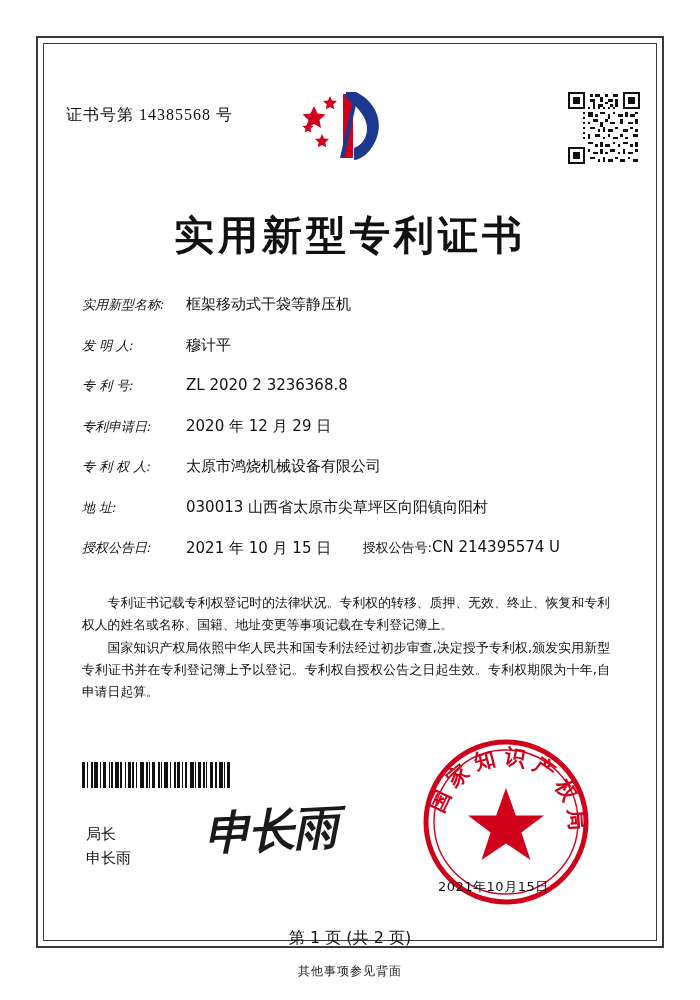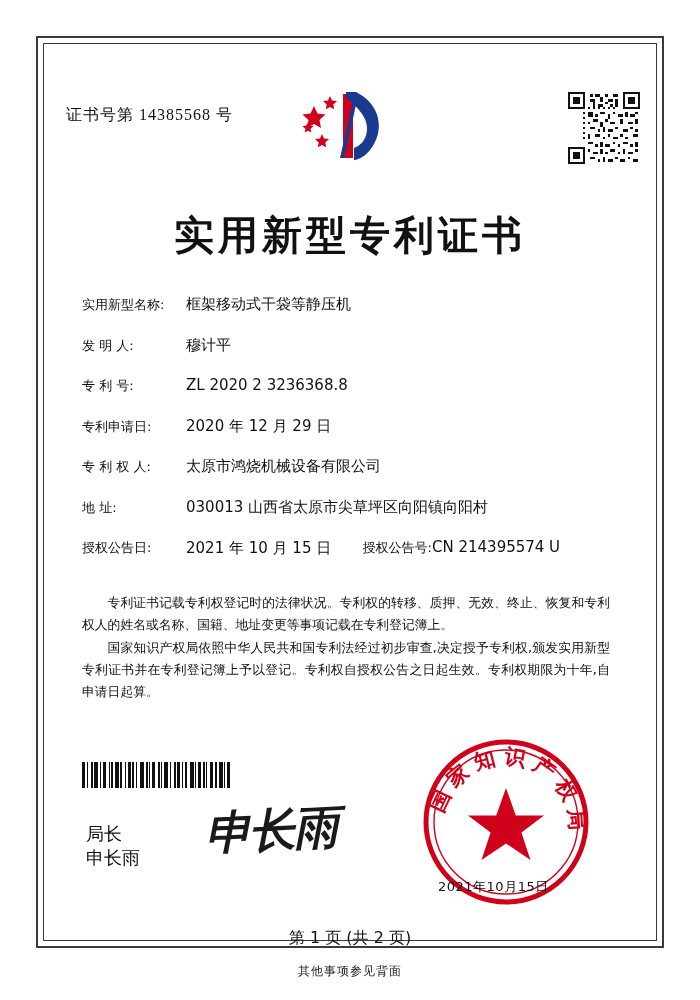--- a/index.html
+++ b/index.html
@@ -86,21 +86,21 @@
     margin-bottom: 21.5px;
     font-size: 13.6px;
     white-space: nowrap;
   }
   .field-label {
     font-family: "DejaVu Sans", sans-serif;
     font-size: 13px;
     color: #111;
     flex: 0 0 auto;
   }
-  .lbl-w1 { width: 104px; }
+  .lbl-w1 { width: 104px; font-style: italic; }
   .lbl-w2 { width: 90px; letter-spacing: 0; text-align: right; }
   .field-value {
     font-family: "DejaVu Sans", sans-serif;
     font-size: 15px;
     color: #111;
   }
 
   .two-col {
     display: flex;
     align-items: baseline;
@@ -152,21 +152,21 @@
     font-size: 13px;
     color: #111;
     letter-spacing: 0.5px;
   }
 
   
   .sig-label {
     position: absolute;
     left: 86px; top: 822px;
     font-family: "DejaVu Sans", sans-serif;
-    font-size: 18px;
+    font-size: 15px;
     line-height: 24px;
   }
   .sig-script {
     position: absolute;
     left: 205px; top: 800px;
     font-family: "DejaVu Serif", serif;
     font-size: 46px;
     font-style: italic;
     font-weight: bold;
     color: #1a1a1a;

